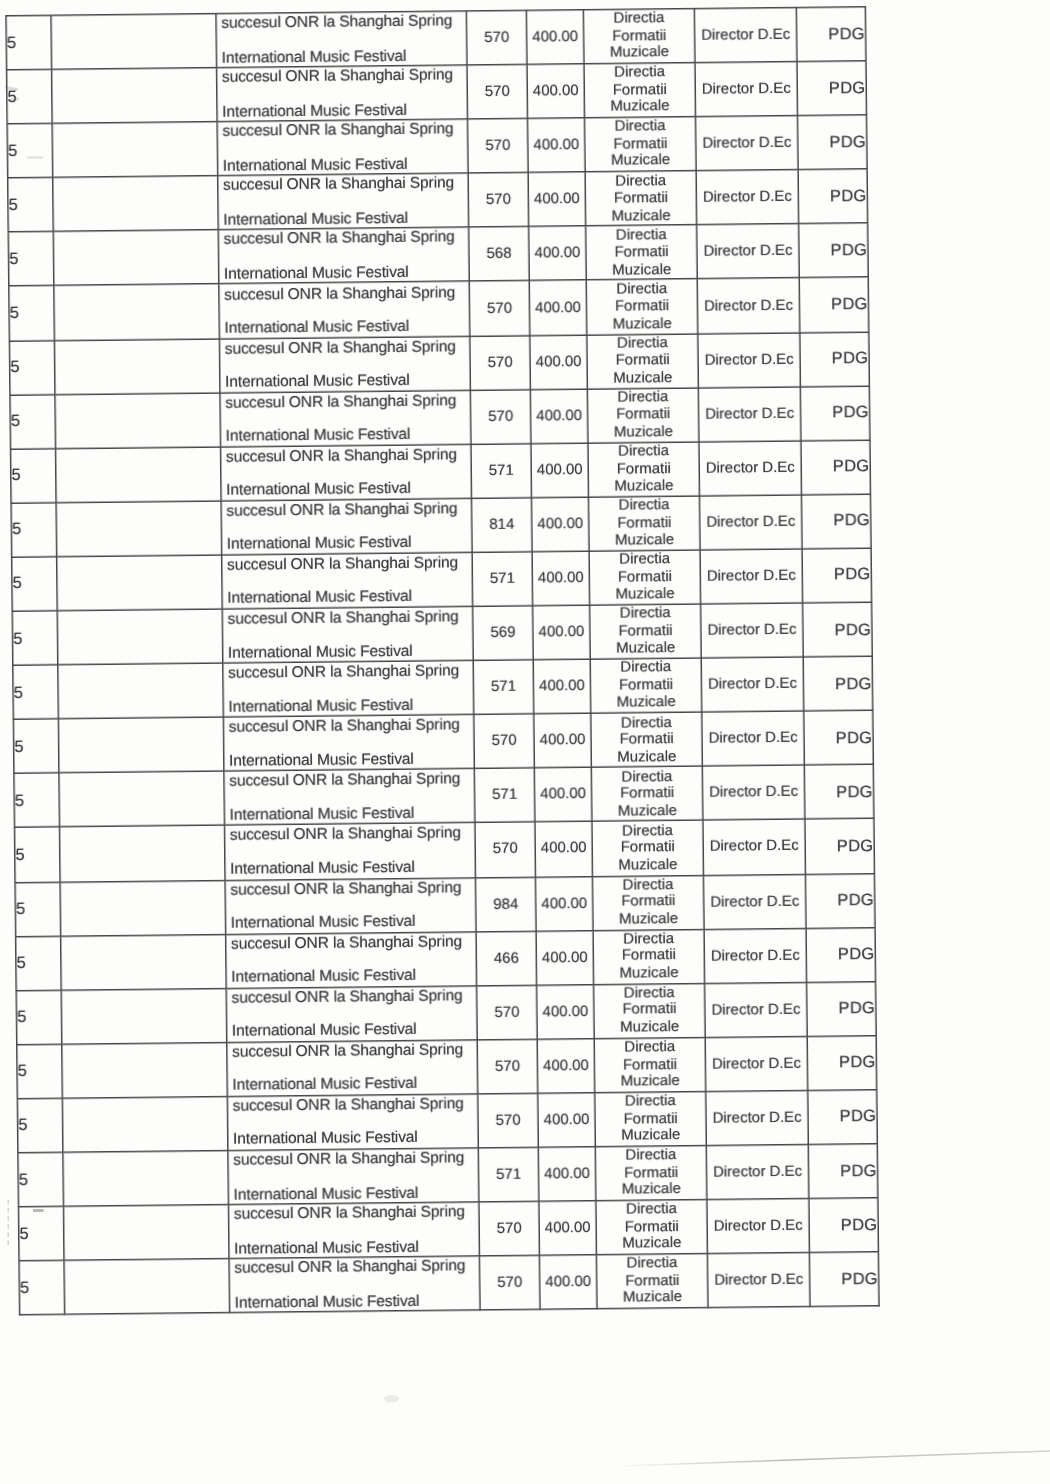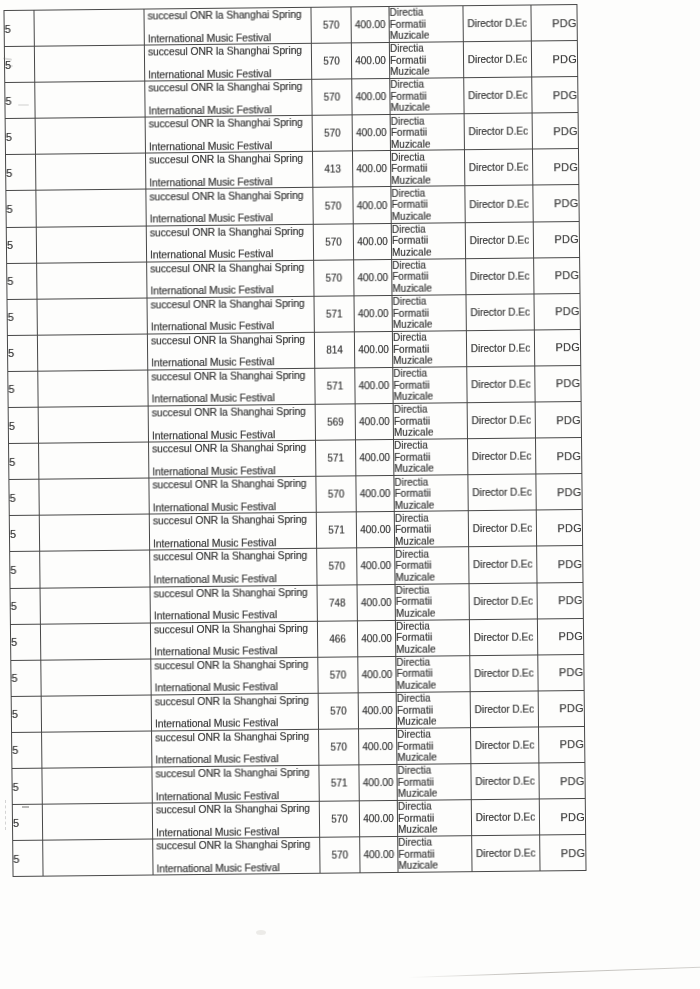--- a/index.html
+++ b/index.html
@@ -37,21 +37,21 @@
   }
   .report tr { height: 36.1px; }
 
   .c-no   { vertical-align: top; font-size: 11px; padding: 2px 0 0 12px; }
   .c-desc { vertical-align: top; font-size: 10.4px; letter-spacing: -0.1px; }
   .desc-inner {
     display: flex; flex-direction: column; justify-content: space-between;
     height: 34px; padding: 1px 0 0 3px; line-height: 11.5px;
   }
   .c-amt, .c-val { font-size: 10px; text-align: center; }
-  .c-dept { vertical-align: top; font-size: 10px; line-height: 11.5px; padding: 0.5px 0 0 3px; }
+  .c-dept { vertical-align: top; font-size: 10px; line-height: 11.5px; padding: 0.5px 0 0 3px; text-align: center; }
   .c-appr { font-size: 10px; text-align: center; }
   .c-sign { font-size: 11px; text-align: right; letter-spacing: 0.2px; }
 
   
   .artifact { position: absolute; pointer-events: none; }
   .a-mark1 { left: 3px;  top: 58px;  width: 9px;  height: 2px; background: rgba(120,120,120,0.25); transform: rotate(10deg); border-radius: 1px; }
   .a-mark2 { left: 7px;  top: 65px;  width: 6px;  height: 2px; background: rgba(130,130,130,0.2); border-radius: 1px; }
   .a-mark3 { left: 18px; top: 104px; width: 11px; height: 2px; background: rgba(125,125,125,0.18); border-radius: 2px; }
   .a-dash  { left: 22px; top: 806px; width: 7px;  height: 2px; background: rgba(100,100,100,0.45); }
   .a-dots  { left: 5px;  top: 800px; width: 1px;  height: 30px; border-left: 1px dashed rgba(120,120,120,0.3); }
@@ -158,21 +158,21 @@
     </tr>
           <tr>
       <td class="c-no"><span>5</span></td>
       <td class="c-blank"><span></span></td>
       <td class="c-desc">
         <div class="desc-inner">
           <div>succesul ONR la Shanghai Spring</div>
           <div>International Music Festival</div>
         </div>
       </td>
-      <td class="c-amt"><span>413</span></td>
+      <td class="c-amt"><span>568</span></td>
       <td class="c-val"><span>400.00</span></td>
       <td class="c-dept">
         <div>Directia</div>
         <div>Formatii</div>
         <div>Muzicale</div>
       </td>
       <td class="c-appr"><span>Director D.Ec</span></td>
       <td class="c-sign"><span>PDG</span></td>
     </tr>
           <tr>
@@ -386,21 +386,21 @@
     </tr>
           <tr>
       <td class="c-no"><span>5</span></td>
       <td class="c-blank"><span></span></td>
       <td class="c-desc">
         <div class="desc-inner">
           <div>succesul ONR la Shanghai Spring</div>
           <div>International Music Festival</div>
         </div>
       </td>
-      <td class="c-amt"><span>748</span></td>
+      <td class="c-amt"><span>984</span></td>
       <td class="c-val"><span>400.00</span></td>
       <td class="c-dept">
         <div>Directia</div>
         <div>Formatii</div>
         <div>Muzicale</div>
       </td>
       <td class="c-appr"><span>Director D.Ec</span></td>
       <td class="c-sign"><span>PDG</span></td>
     </tr>
           <tr>

